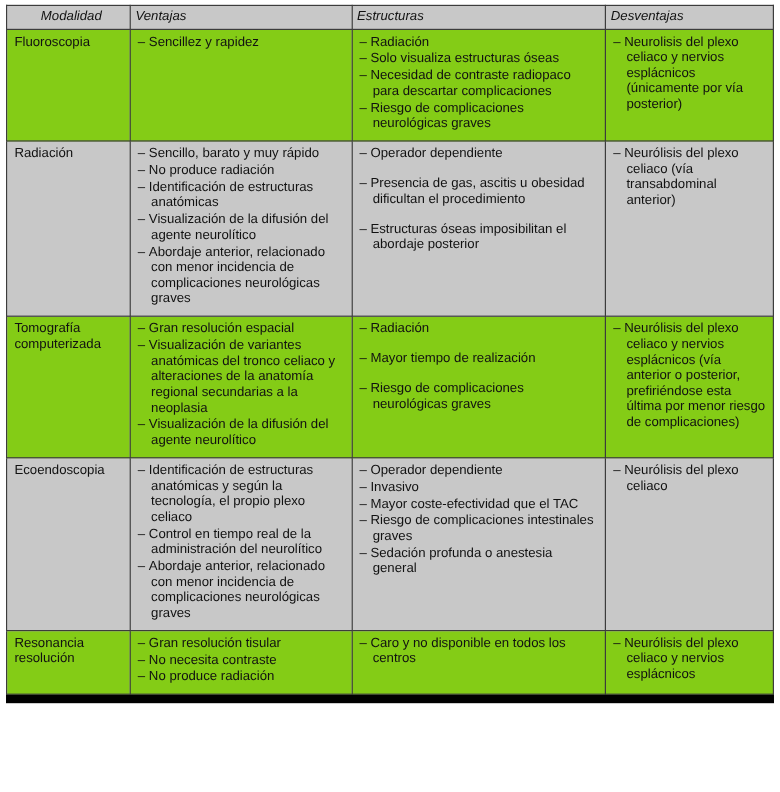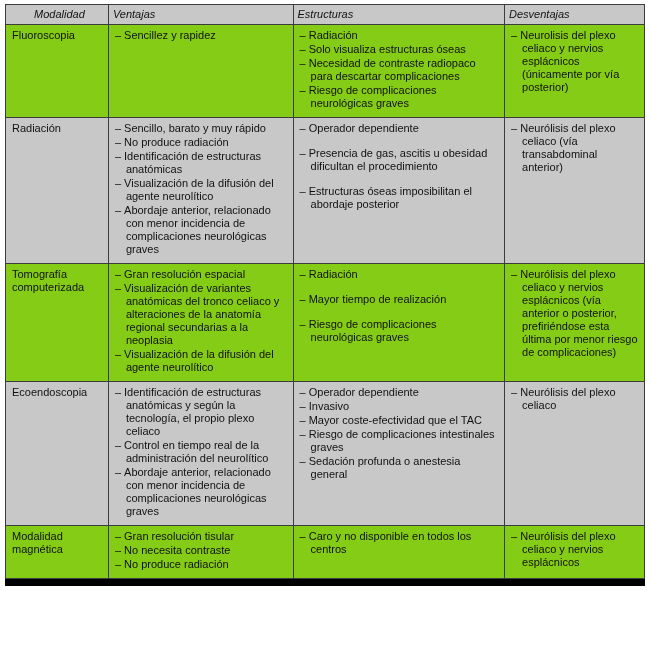--- a/index.html
+++ b/index.html
@@ -154,21 +154,21 @@
             <div class="item">–&nbsp;Invasivo</div>
             <div class="item">–&nbsp;Mayor coste-efectividad que el TAC</div>
             <div class="item">–&nbsp;Riesgo de complicaciones intestinales graves</div>
             <div class="item">–&nbsp;Sedación profunda o anestesia general</div>
           </td>
         <td>
             <div class="item">–&nbsp;Neurólisis del plexo celiaco</div>
           </td>
       </tr>
       <tr>
-        <td class="mod">Modalidad magnética</td>
+        <td class="mod">Resonancia resolución</td>
         <td>
             <div class="item">–&nbsp;Gran resolución tisular</div>
             <div class="item">–&nbsp;No necesita contraste</div>
             <div class="item">–&nbsp;No produce radiación</div>
           </td>
         <td>
             <div class="item">–&nbsp;Caro y no disponible en todos los centros</div>
           </td>
         <td>
             <div class="item">–&nbsp;Neurólisis del plexo celiaco y nervios esplácnicos</div>

